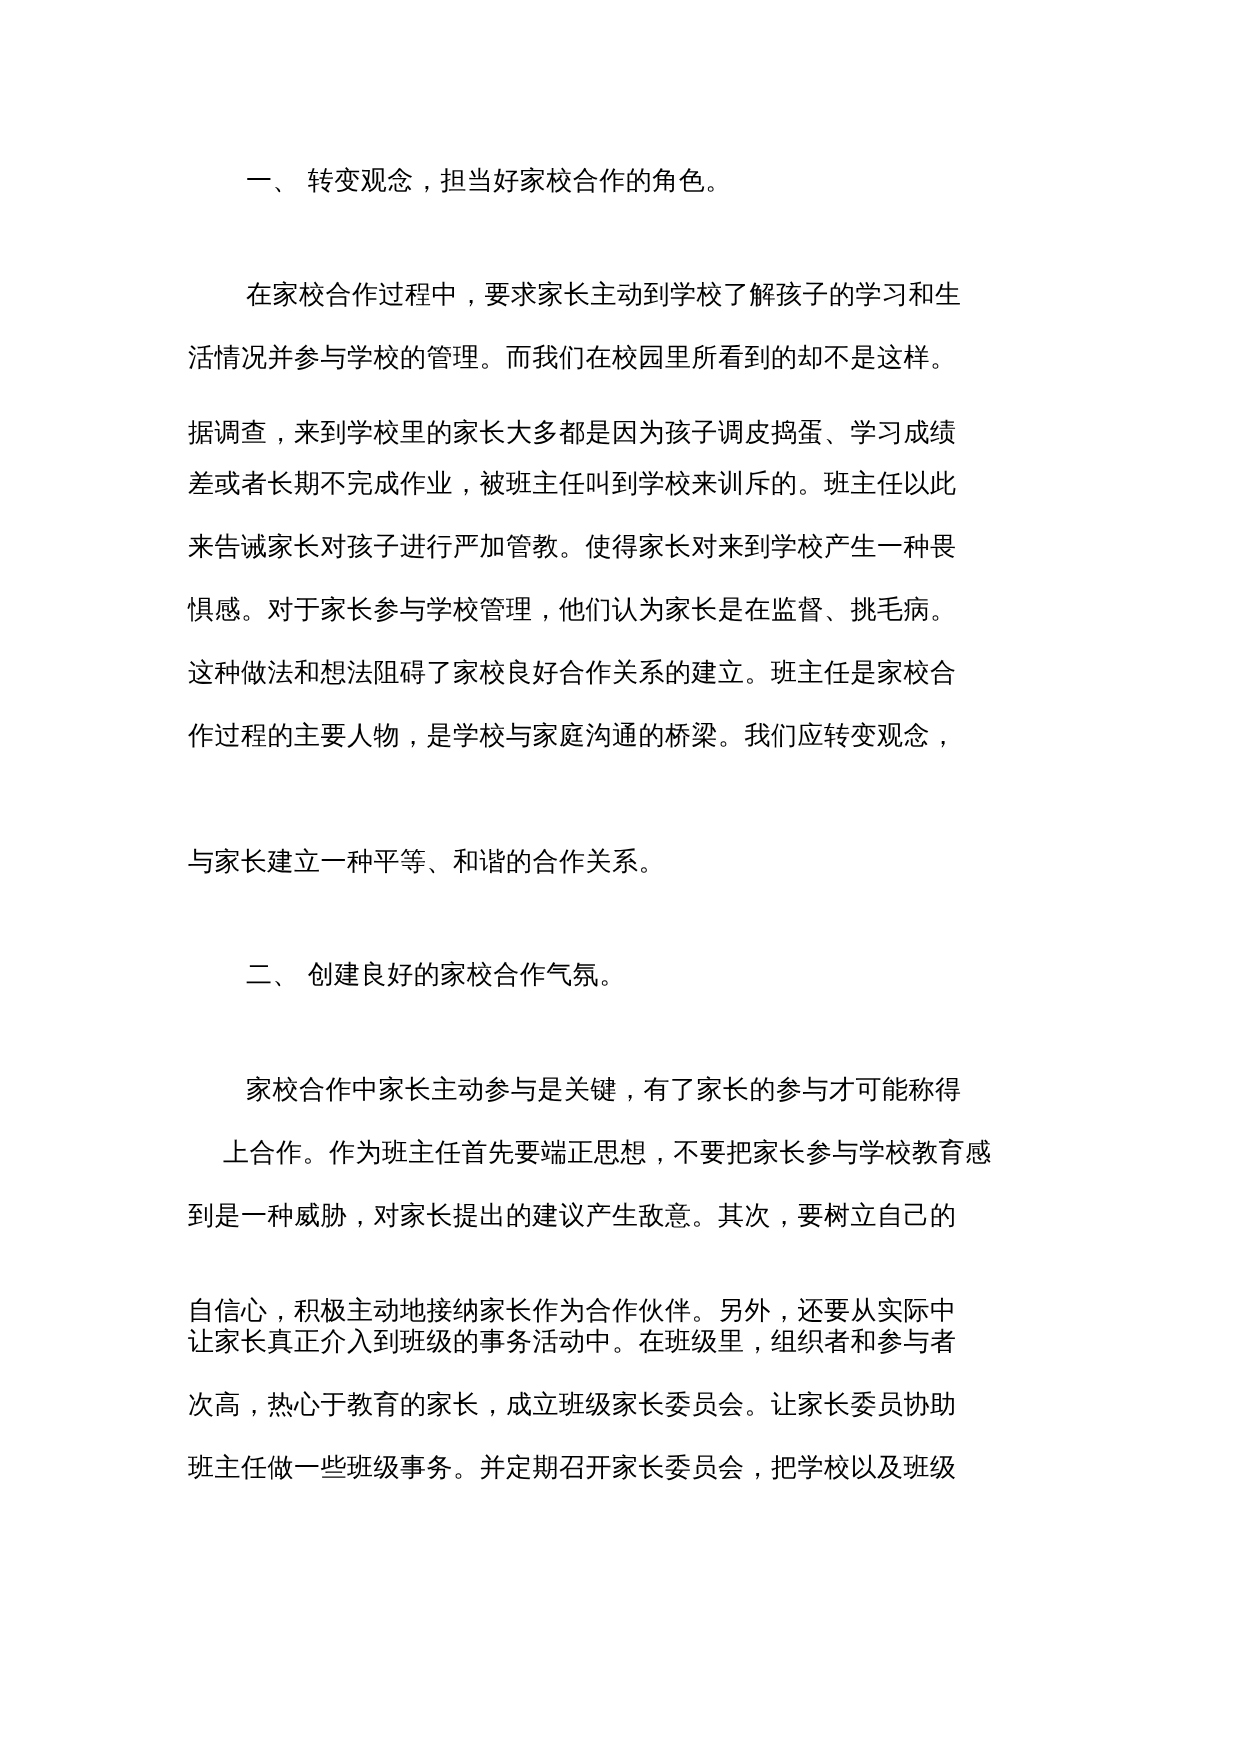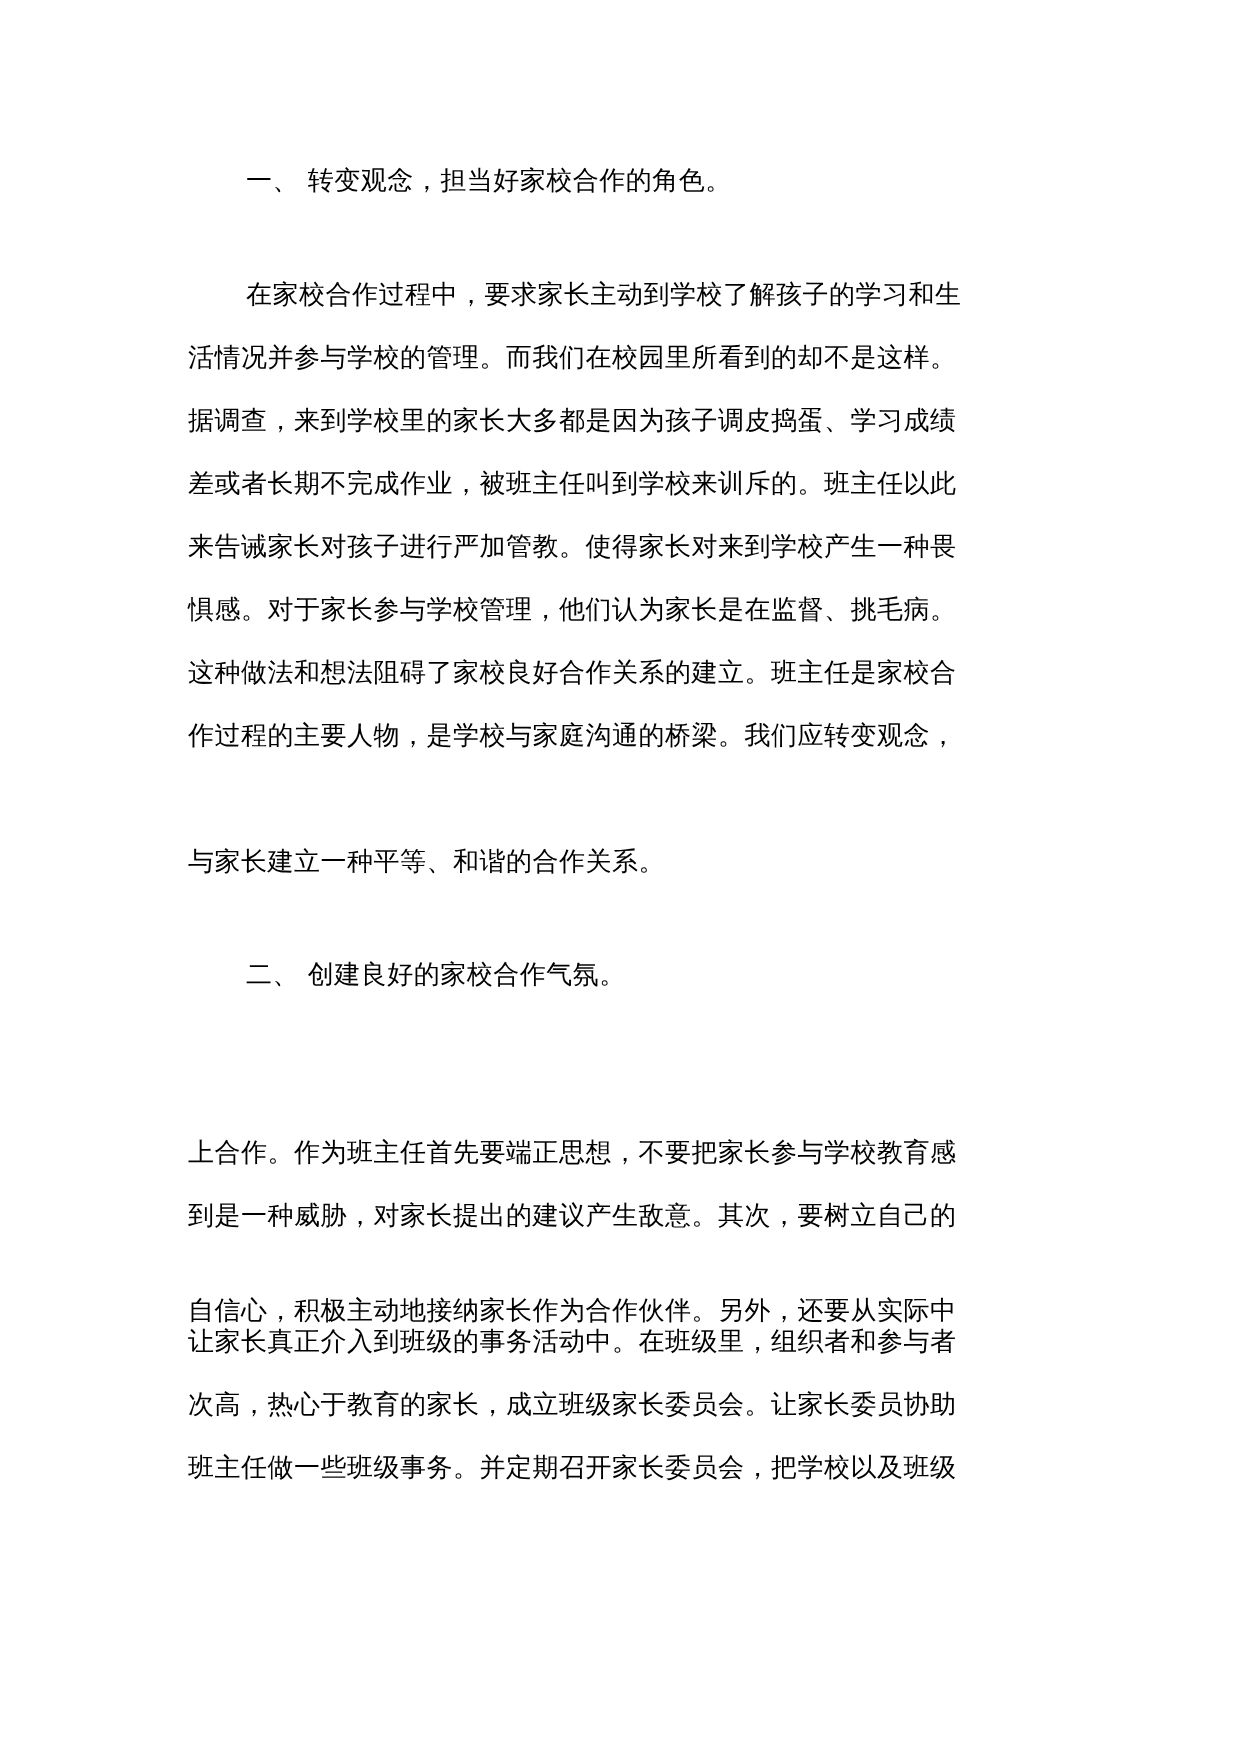--- a/index.html
+++ b/index.html
@@ -36,30 +36,31 @@
 </style>
 </head>
 <body>
 
 <div class="page">
 
   <div class="line indent" style="top:164px;">一、 转变观念，担当好家校合作的角色。</div>
 
   <div class="line indent" style="top:278px;">在家校合作过程中，要求家长主动到学校了解孩子的学习和生</div>
   <div class="line" style="top:341px;">活情况并参与学校的管理。而我们在校园里所看到的却不是这样。</div>
-  <div class="line" style="top:404px;">据调查，来到学校里的家长大多都是因为孩子调皮捣蛋、学习成绩</div>
+  <div class="line" style="top:416px;">据调查，来到学校里的家长大多都是因为孩子调皮捣蛋、学习成绩</div>
   <div class="line" style="top:467px;">差或者长期不完成作业，被班主任叫到学校来训斥的。班主任以此</div>
   <div class="line" style="top:530px;">来告诫家长对孩子进行严加管教。使得家长对来到学校产生一种畏</div>
   <div class="line" style="top:593px;">惧感。对于家长参与学校管理，他们认为家长是在监督、挑毛病。</div>
   <div class="line" style="top:656px;">这种做法和想法阻碍了家校良好合作关系的建立。班主任是家校合</div>
   <div class="line" style="top:719px;">作过程的主要人物，是学校与家庭沟通的桥梁。我们应转变观念，</div>
   <div class="line" style="top:845px;">与家长建立一种平等、和谐的合作关系。</div>
 
   <div class="line indent" style="top:958px;">二、 创建良好的家校合作气氛。</div>
 
-  <div class="line" style="top:1136px;">上合作。作为班主任首先要端正思想，不要把家长参与学校教育感</div>
+  <div class="line indent" style="top:1073px;">家校合作中家长主动参与是关键，有了家长的参与才可能称得</div>
+  <div class="line" style="top:1136px;margin-left:35px;">上合作。作为班主任首先要端正思想，不要把家长参与学校教育感</div>
   <div class="line" style="top:1199px;">到是一种威胁，对家长提出的建议产生敌意。其次，要树立自己的</div>
   <div class="line" style="top:1262px;margin-top:32px;">自信心，积极主动地接纳家长作为合作伙伴。另外，还要从实际中</div>
   <div class="line" style="top:1325px;">让家长真正介入到班级的事务活动中。在班级里，组织者和参与者</div>
   <div class="line" style="top:1388px;">次高，热心于教育的家长，成立班级家长委员会。让家长委员协助</div>
   <div class="line" style="top:1451px;">班主任做一些班级事务。并定期召开家长委员会，把学校以及班级</div>
 
 </div>
 
 </body></html>

